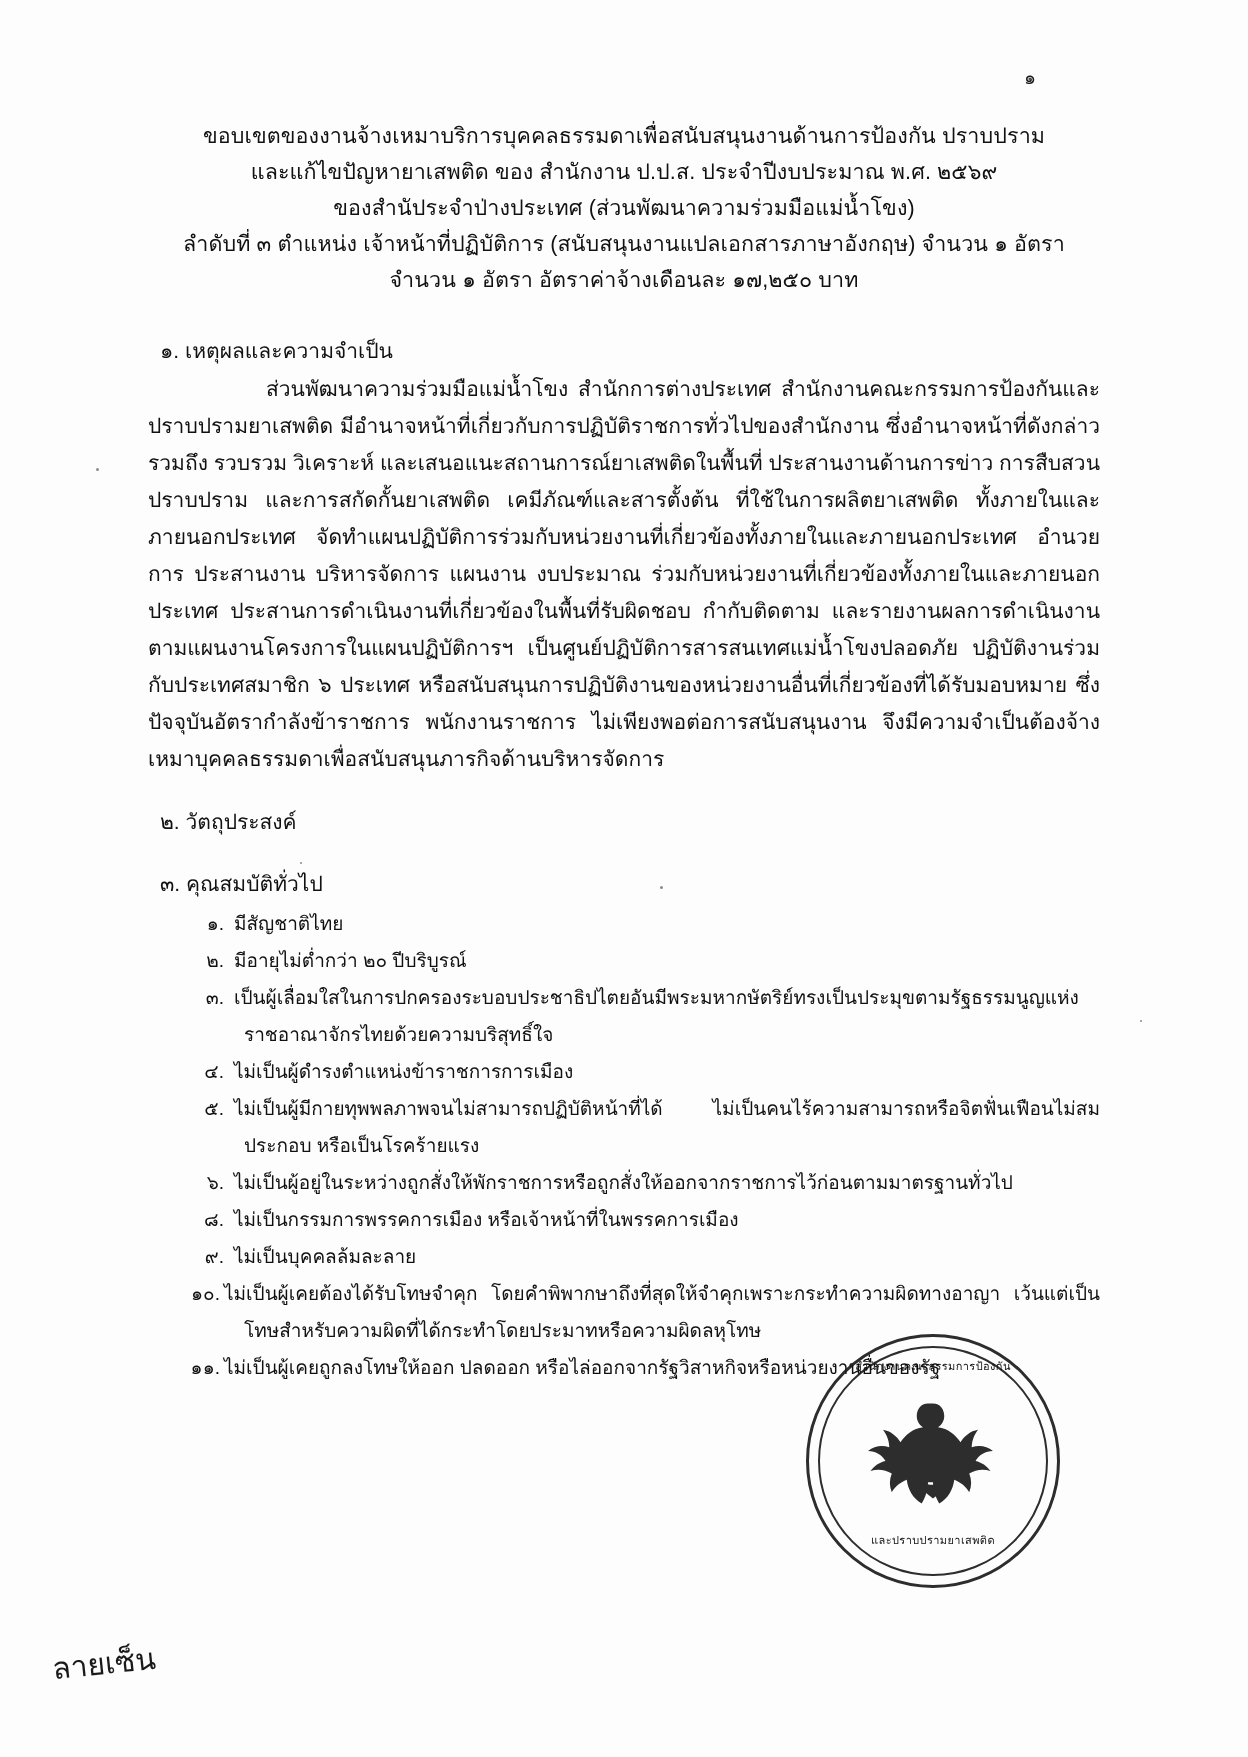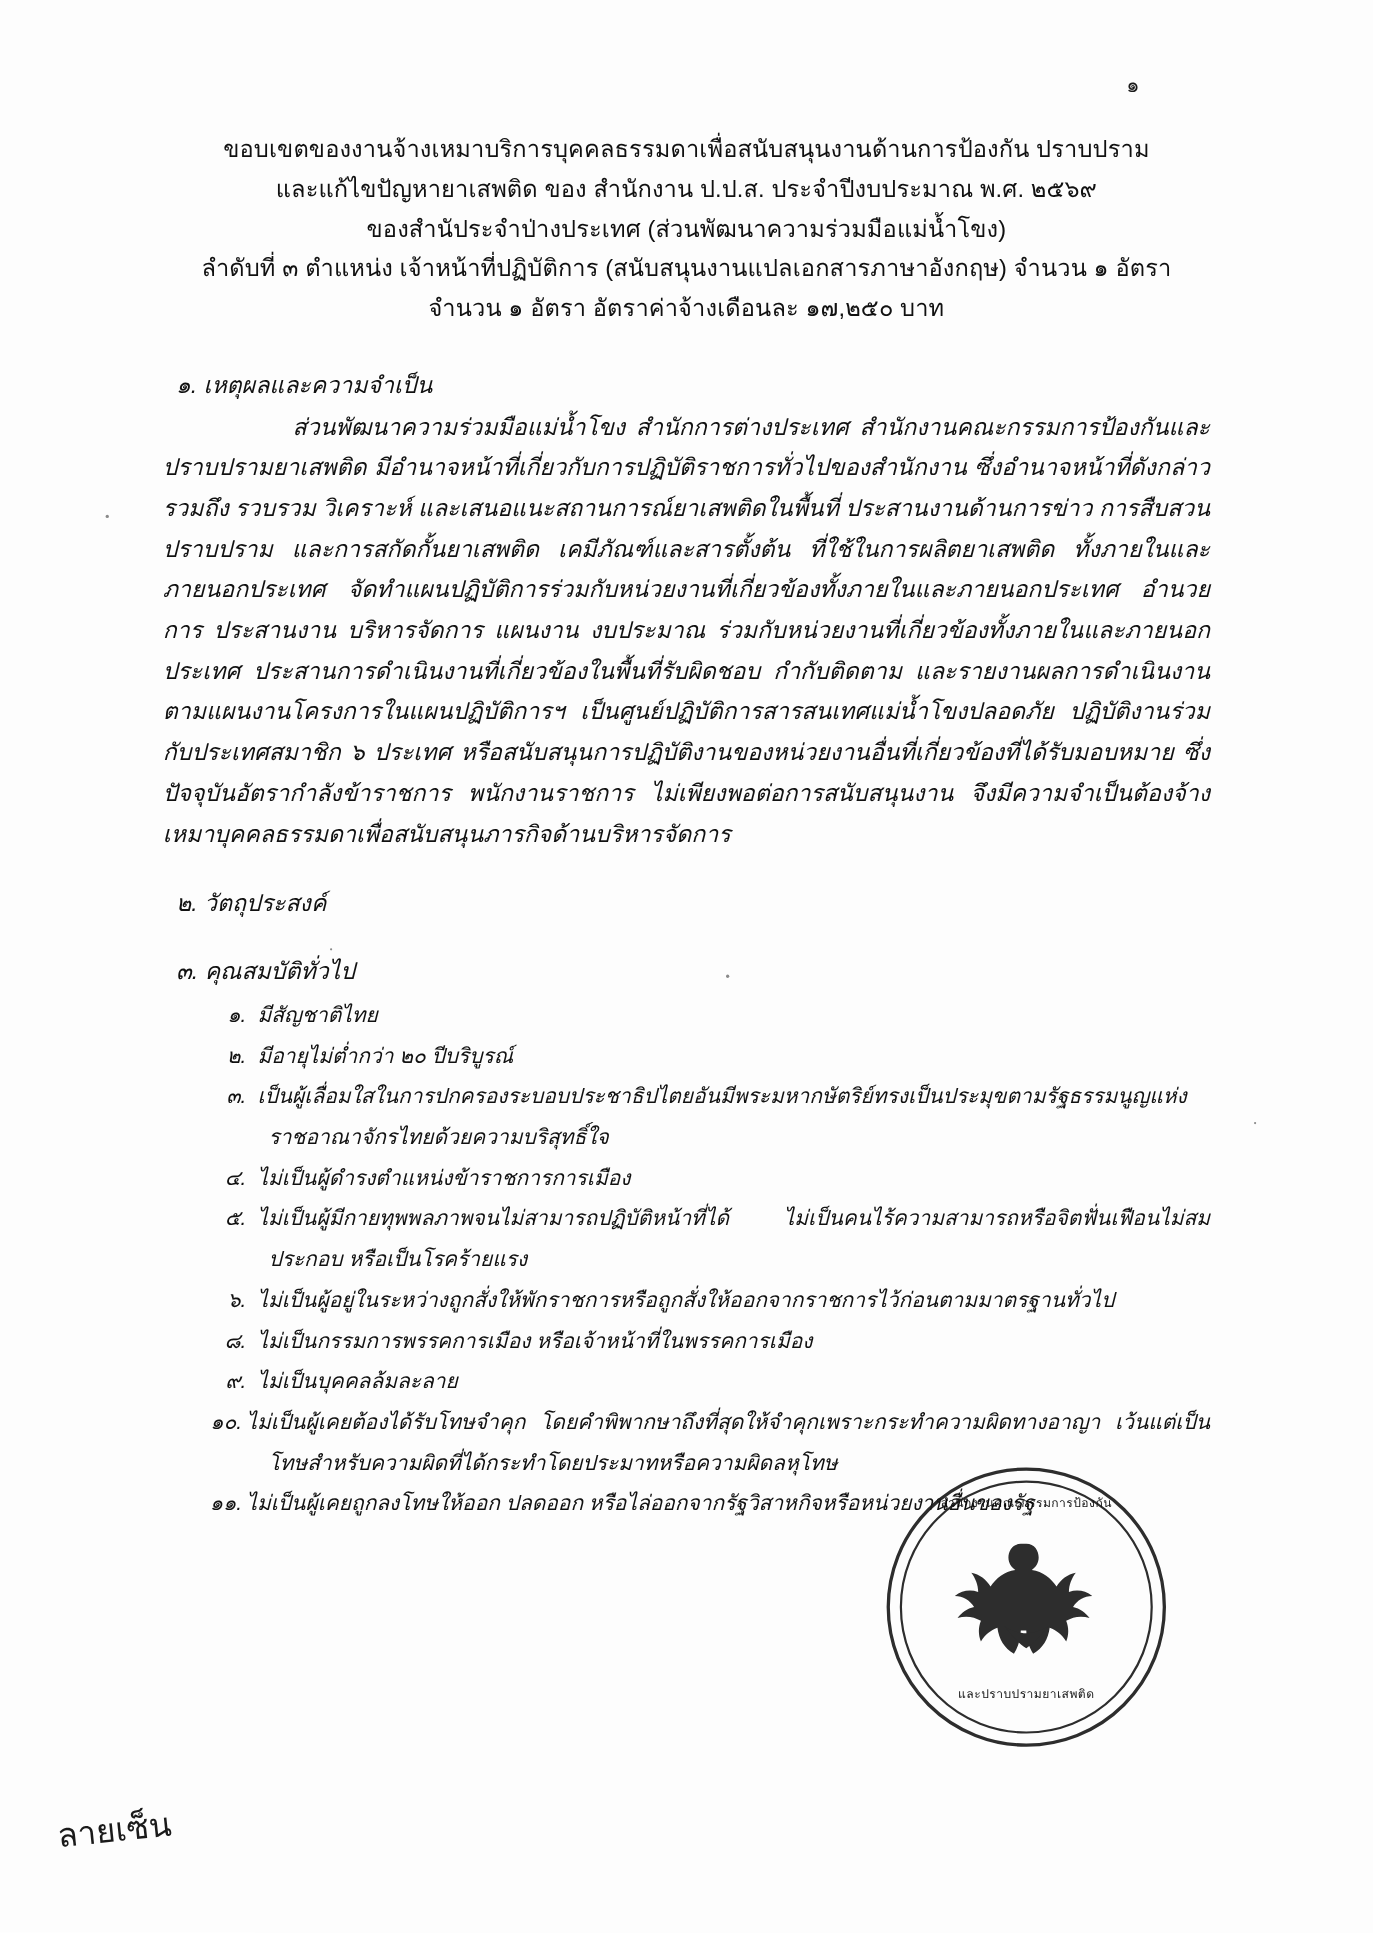--- a/index.html
+++ b/index.html
@@ -36,21 +36,20 @@
     color: #111;
   }
   .title-line {
     font-size: 21.5px;
     line-height: 36px;
     letter-spacing: 0.1px;
     white-space: nowrap;
   }
   .section {
     margin-top: 26px;
-    font-style: italic;
   }
   .section-heading {
     font-size: 21px;
     line-height: 34px;
     margin-left: 12px;
     color: #111;
   }
   .para {
     font-size: 21px;
     line-height: 37px;

